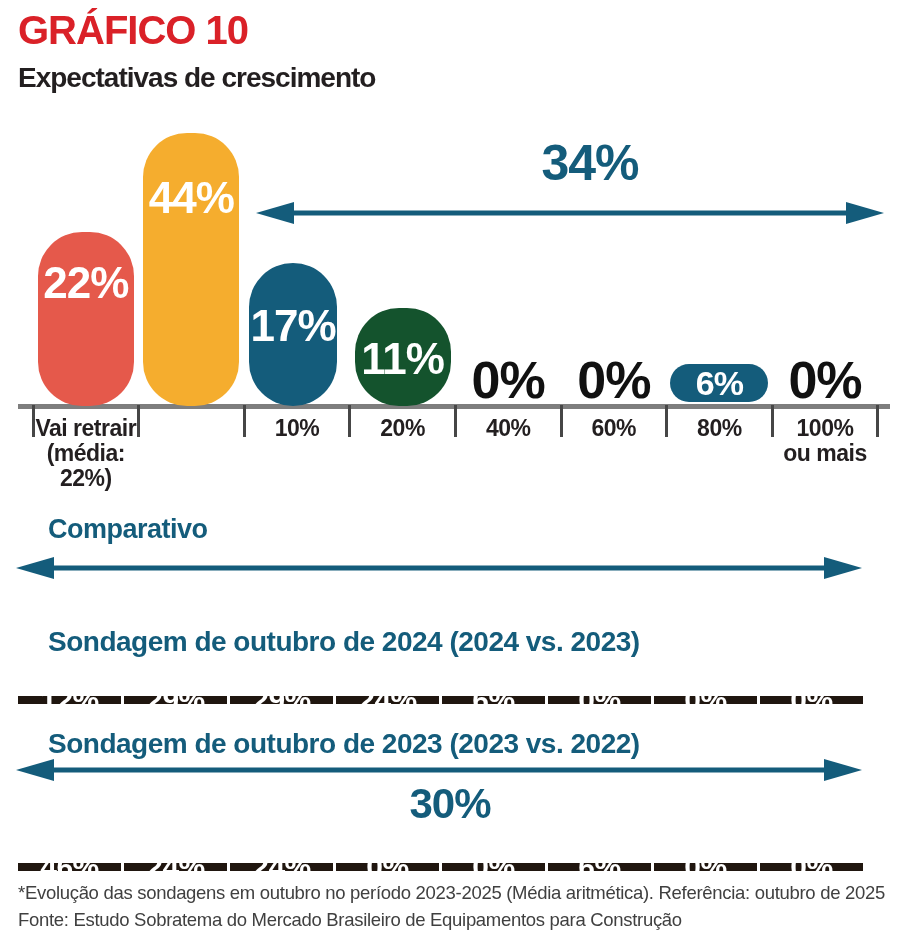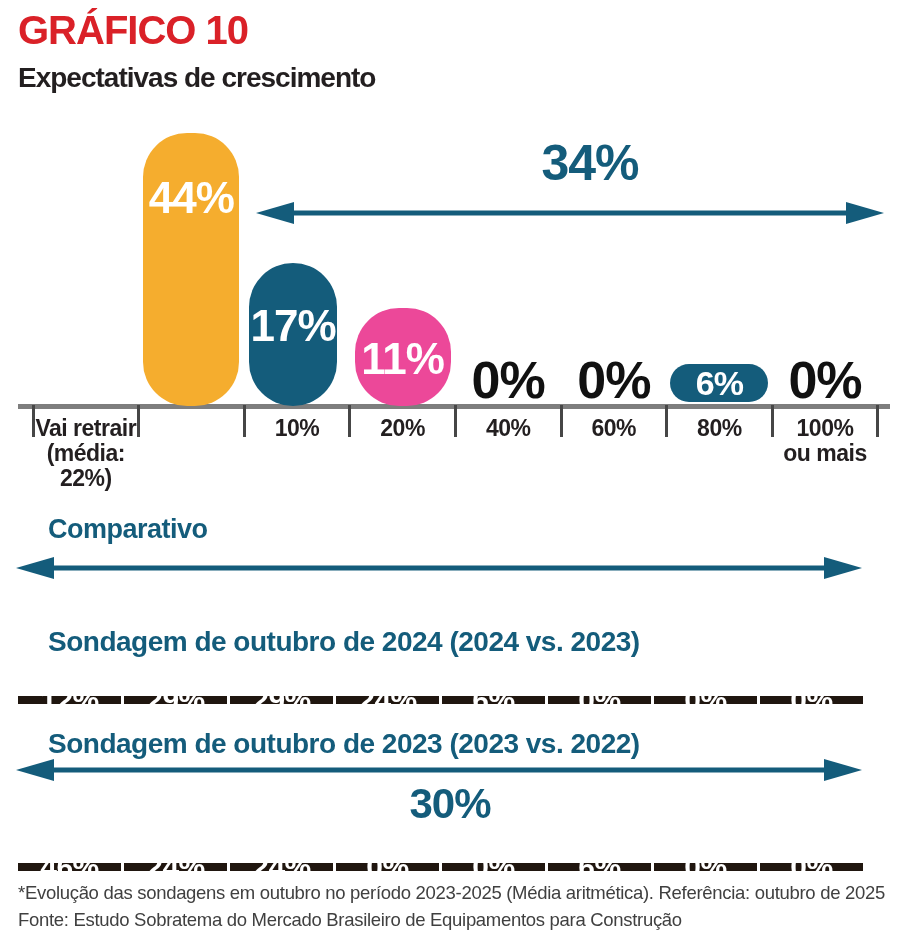--- a/index.html
+++ b/index.html
@@ -51,31 +51,34 @@
 
   <div class="chart" id="chart">
     <div class="span-label-34">34%</div>
     <svg class="arrow" style="top:198px">
       <line x1="288" y1="15" x2="852" y2="15" stroke="#145C7B" stroke-width="5"></line>
       <polygon points="256,15 294,4 294,26" fill="#145C7B"></polygon>
       <polygon points="884,15 846,4 846,26" fill="#145C7B"></polygon>
     </svg>
     <div class="axis-line"></div>
 
+  <div class="bar" style="left: 37.8px; top: 232px; width: 96px; height: 174px; background: rgb(229, 89, 75);">
+        <div class="bar-value" style="padding-top: 26px;">22%</div>
+      </div>
       <div class="axis-label" style="left: 28.8px; width: 114px;">Vai retrair
 (média:
 22%)</div>
       <div class="bar" style="left: 143.4px; top: 133px; width: 96px; height: 273px; background: rgb(245, 173, 46);">
         <div class="bar-value" style="padding-top: 40px;">44%</div>
       </div>
       <div class="bar" style="left: 249px; top: 263px; width: 88px; height: 143px; background: rgb(20, 92, 123);">
         <div class="bar-value" style="padding-top: 38px;">17%</div>
       </div>
       <div class="axis-label" style="left: 240px; width: 114px;">10%</div>
-      <div class="bar" style="left: 354.6px; top: 308px; width: 96px; height: 98px; background: #ec4899;">
+      <div class="bar" style="left: 354.6px; top: 308px; width: 96px; height: 98px; background: #14532d;">
         <div class="bar-value" style="padding-top: 26px;">11%</div>
       </div>
       <div class="axis-label" style="left: 345.6px; width: 114px;">20%</div>
       <div class="zero-value" style="left: 448.2px; width: 120px;">0%</div>
       <div class="axis-label" style="left: 451.2px; width: 114px;">40%</div>
       <div class="zero-value" style="left: 553.8px; width: 120px;">0%</div>
       <div class="axis-label" style="left: 556.8px; width: 114px;">60%</div>
       <div class="pill" style="left: 670.4px; width: 98px;">
         <div class="bar-value">6%</div>
       </div>

